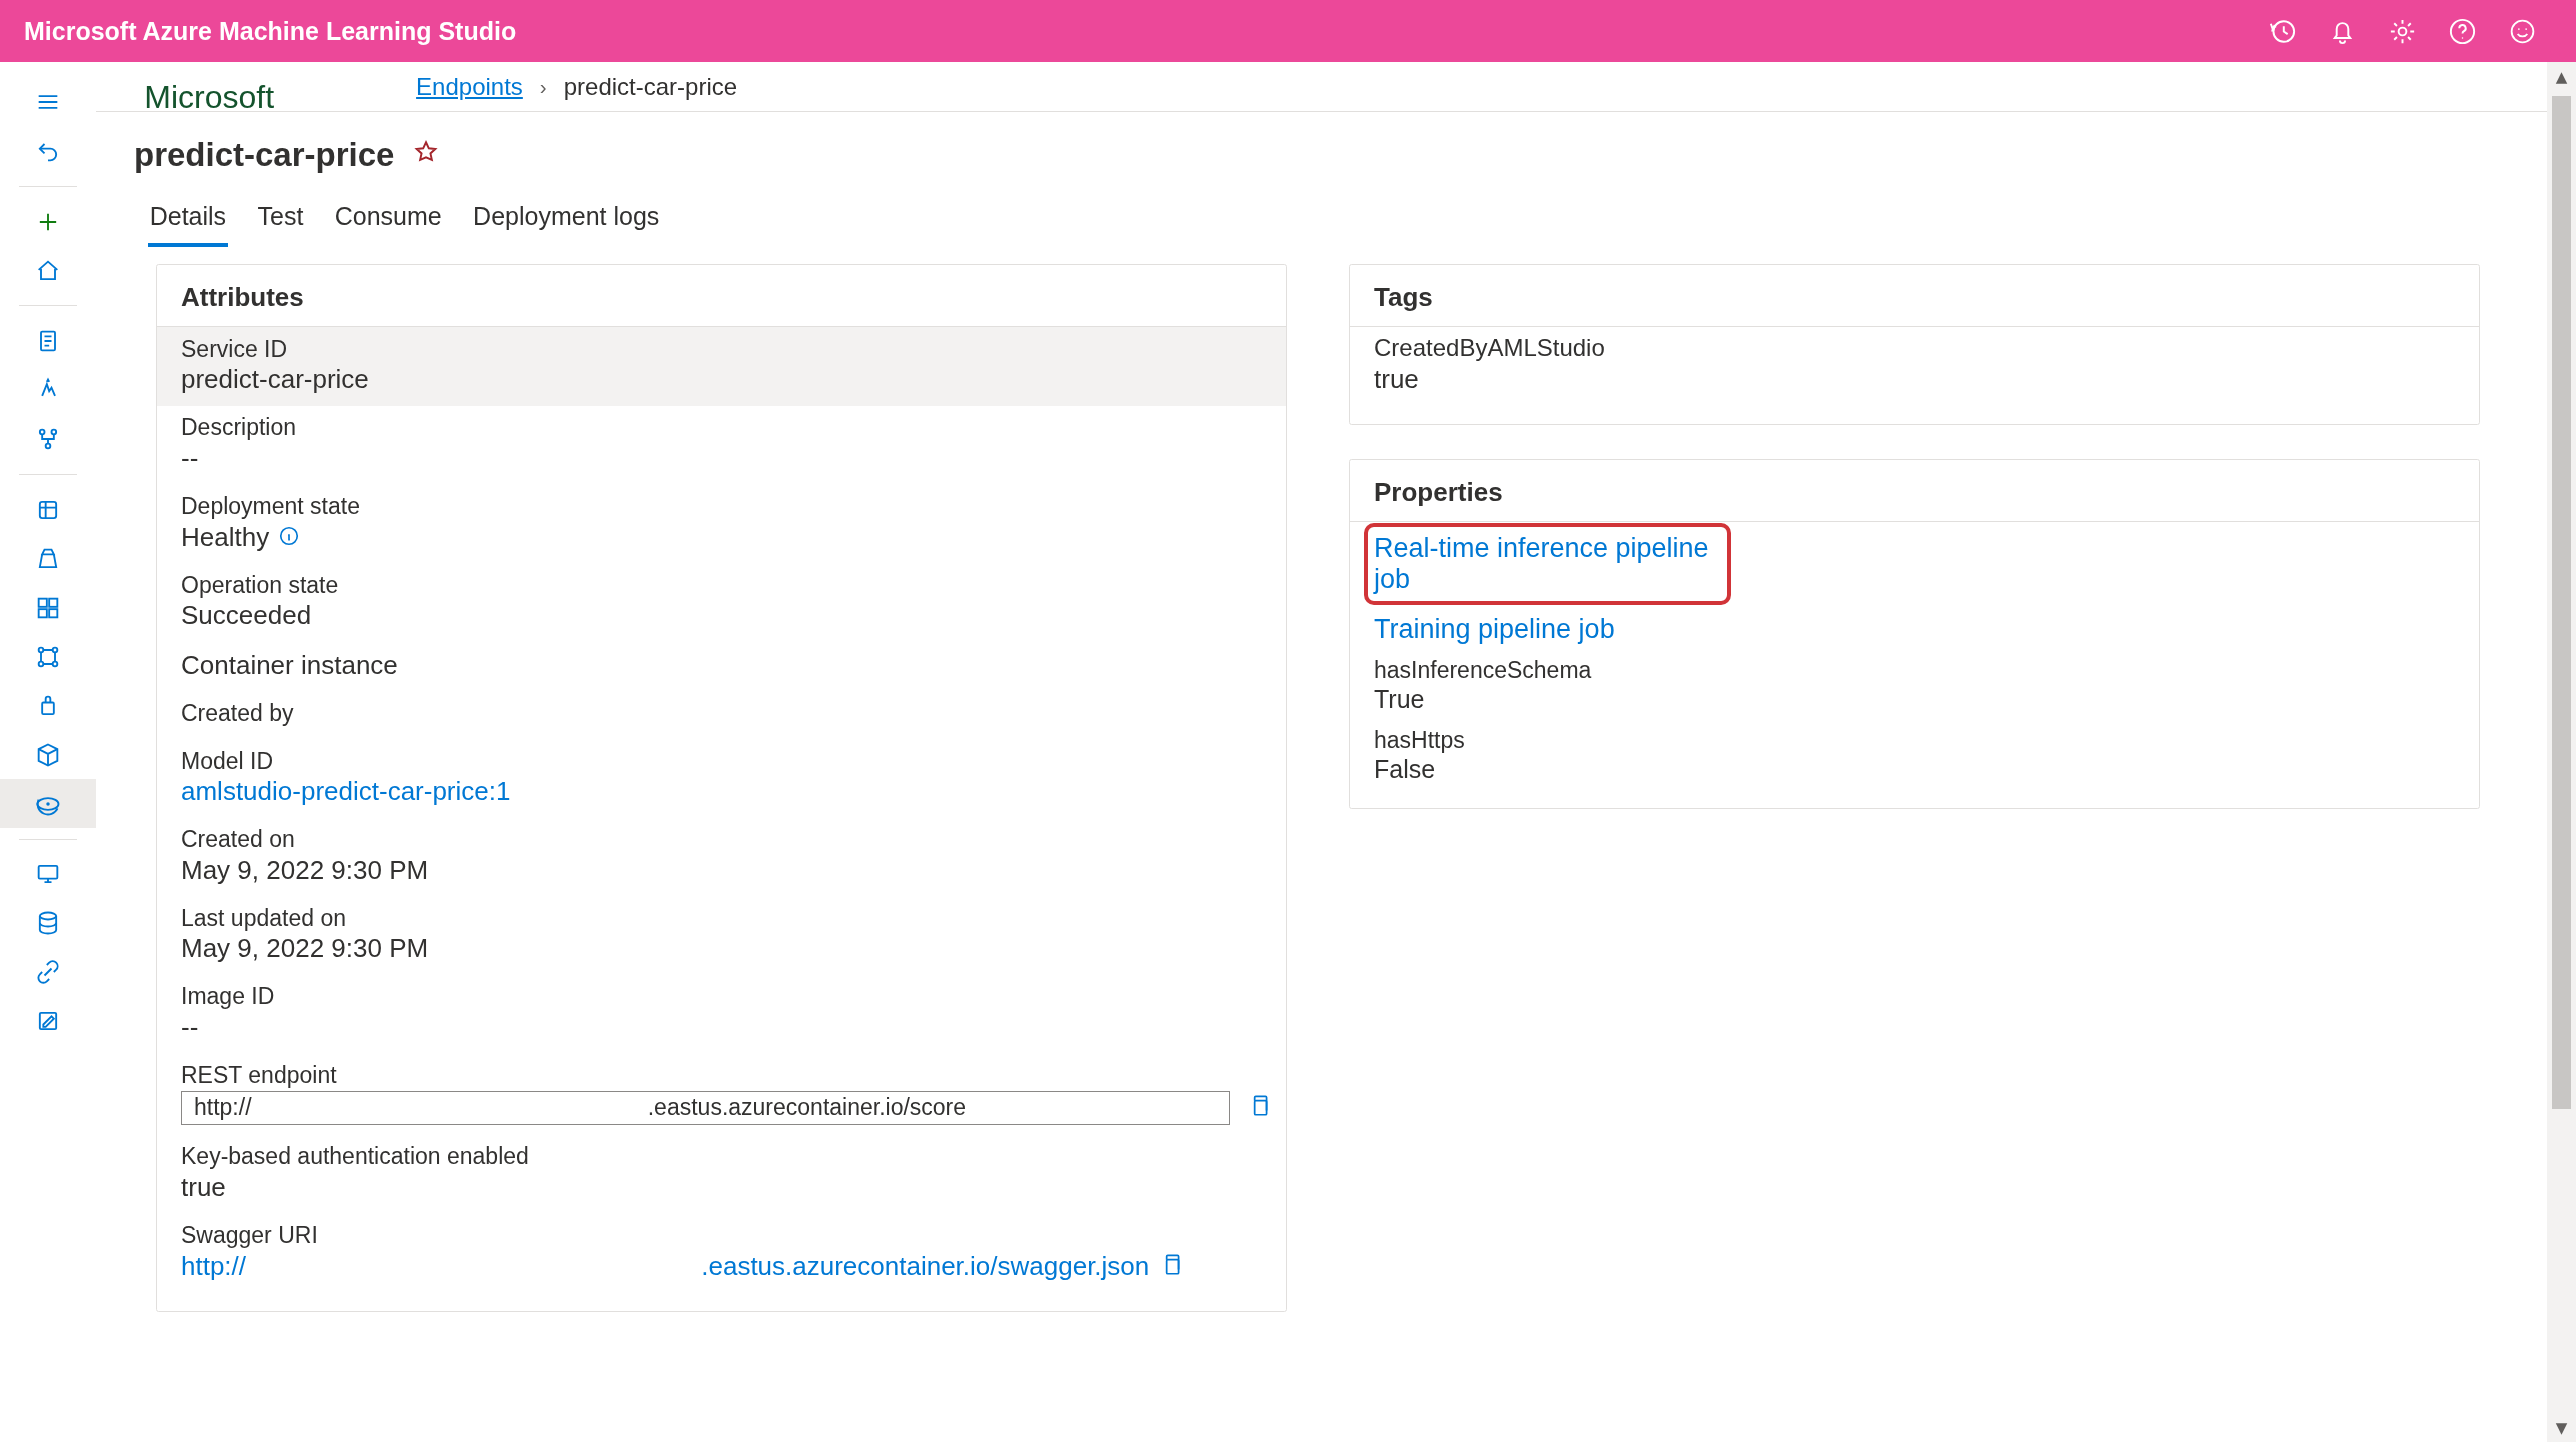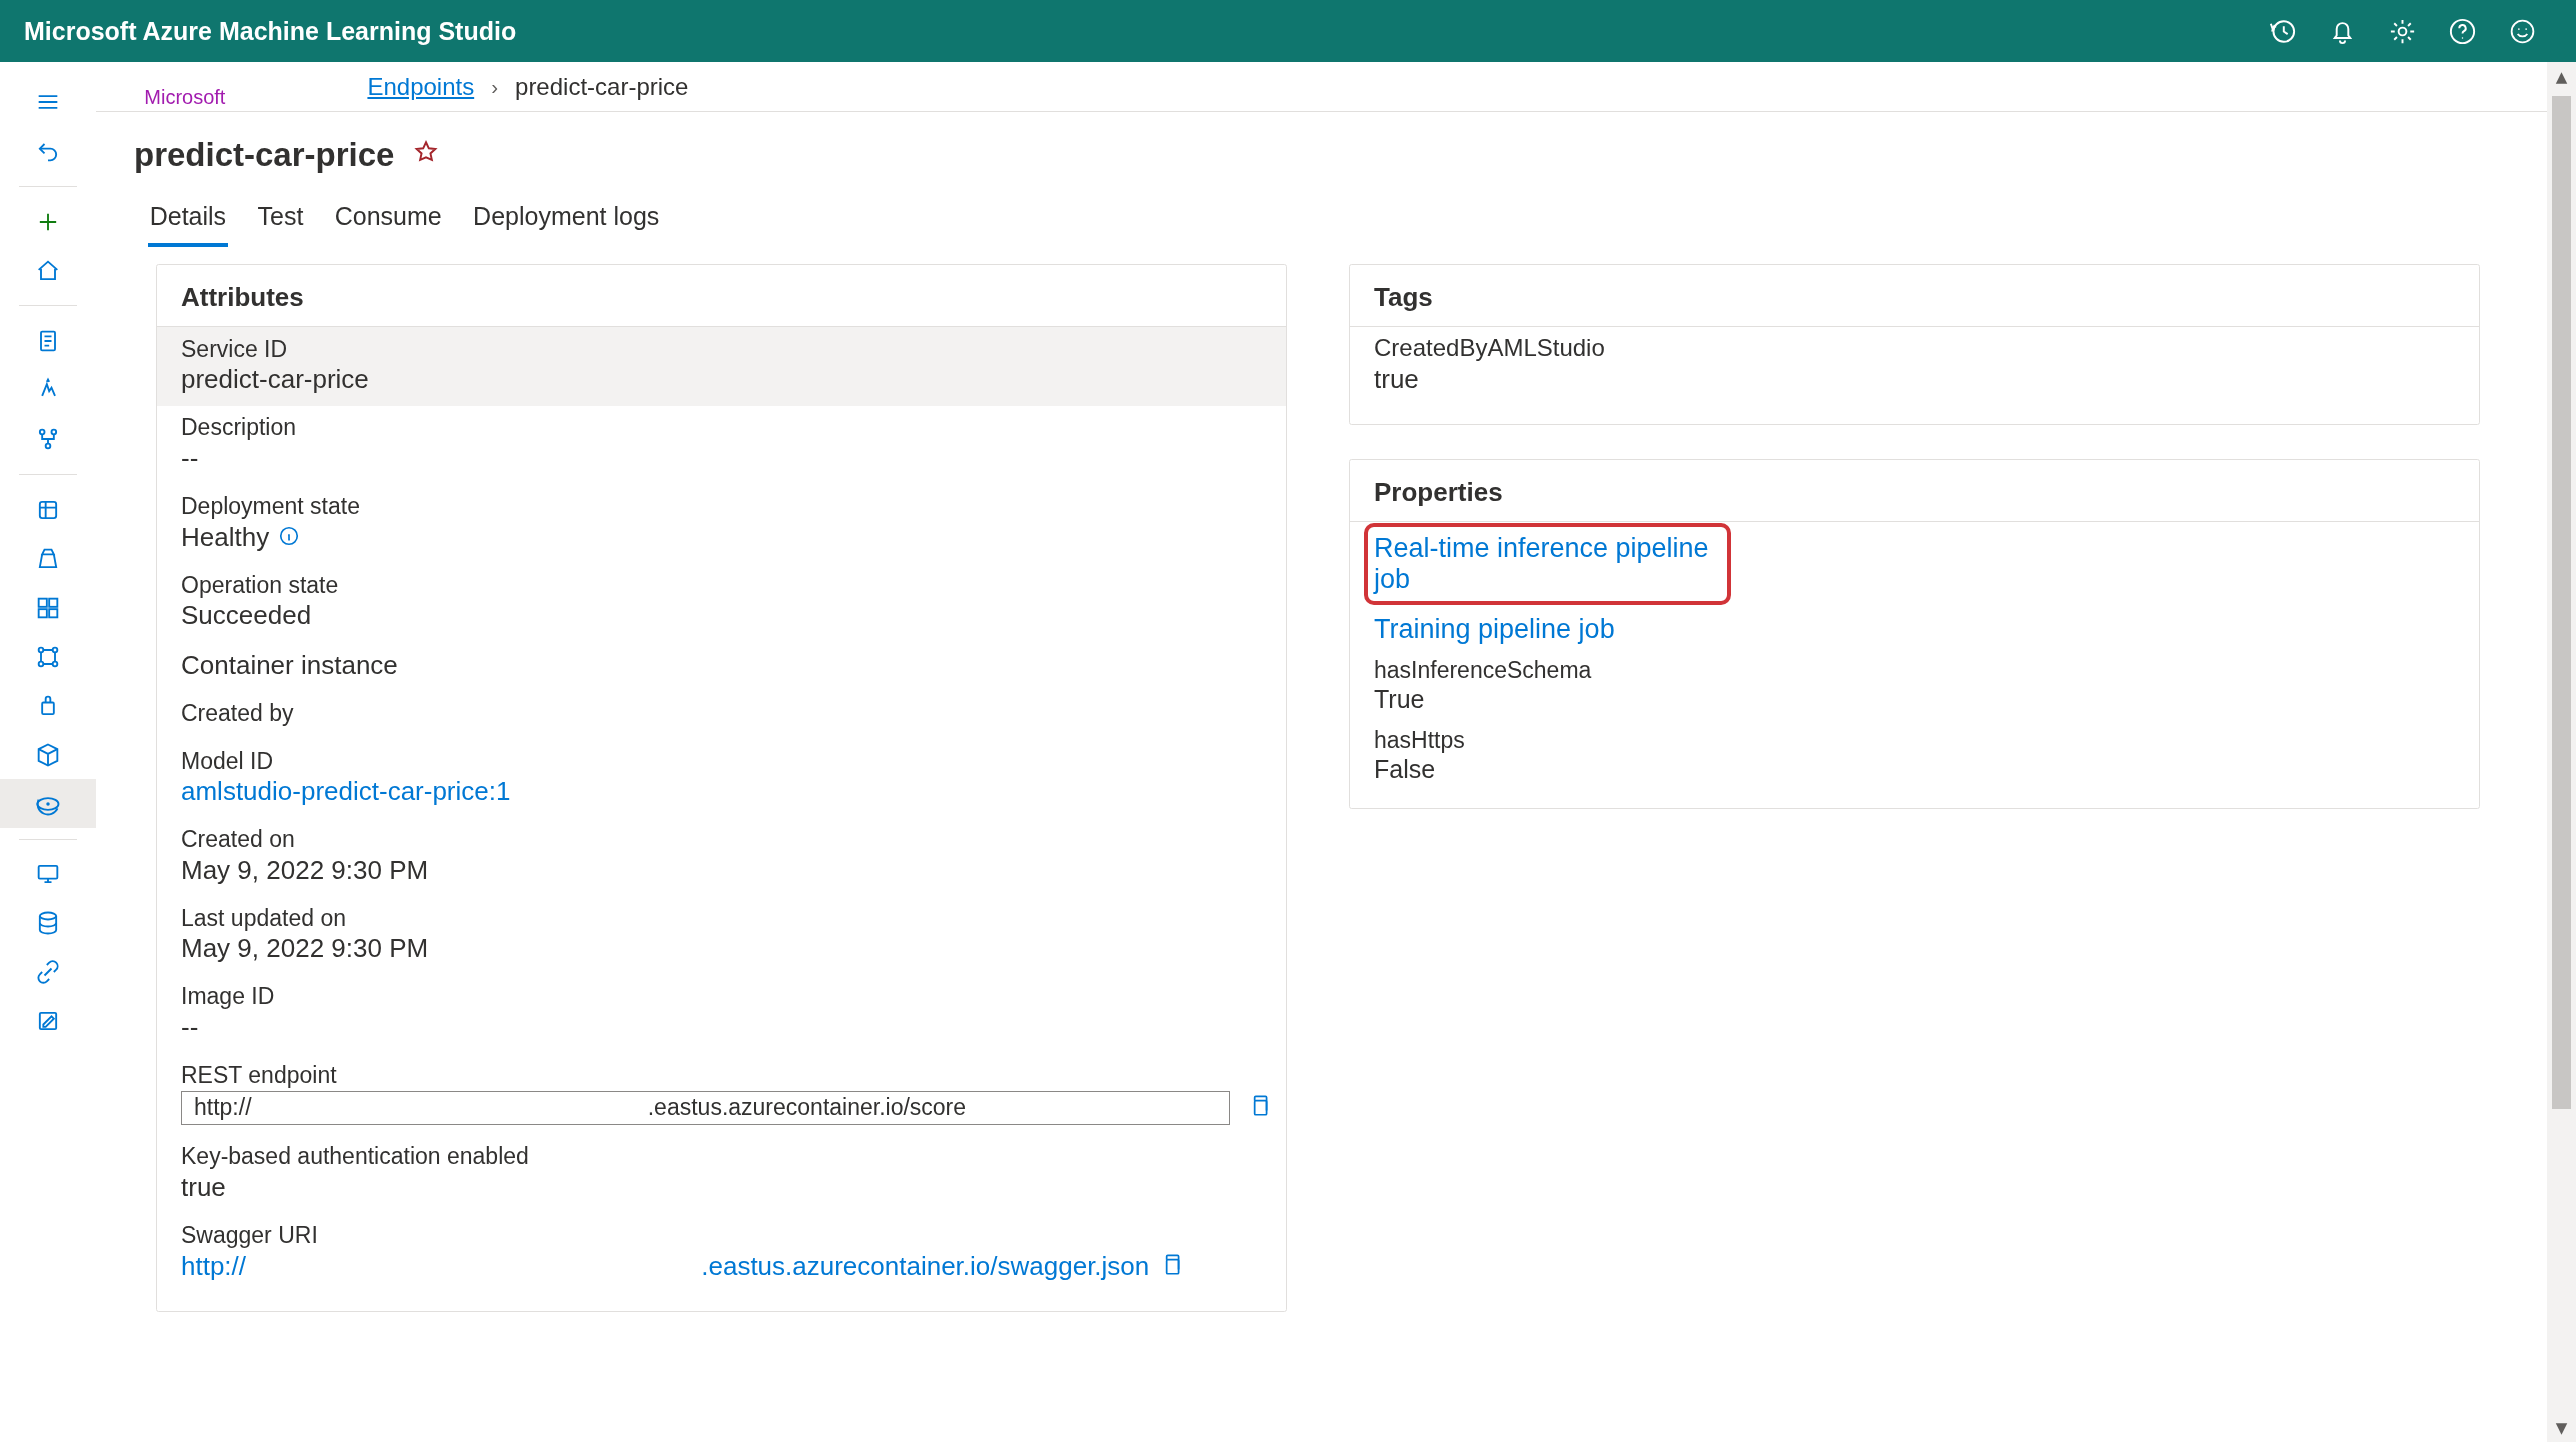--- a/index.html
+++ b/index.html
@@ -1,20 +1,20 @@
 <!DOCTYPE html>
 <html><head>
 <meta charset="utf-8">
 <style>
 * { box-sizing: border-box; margin: 0; padding: 0; }
 html, body { width: 100%; height: 100%; font-family: "Segoe UI", Tahoma, sans-serif; font-size: 23px; color: #323130; background: #fff; }
 .root { display: flex; flex-direction: column; height: 100%; }
 
 
-.topbar { background: #0f766e; color: #fff; height: 62px; display: flex; align-items: center; padding: 0 24px; }
+.topbar { background: #ec4899; color: #fff; height: 62px; display: flex; align-items: center; padding: 0 24px; }
 .topbar .title { font-size: 25px; font-weight: 600; }
 .topbar .spacer { flex: 1; }
 .topbar .icon { width: 60px; height: 62px; display: flex; align-items: center; justify-content: center; }
 .topbar .icon svg { width: 31px; height: 31px; stroke: #fff; fill: none; stroke-width: 1.5; }
 .topbar .icon .face { width: 29px; height: 29px; }
 
 
 .body { flex: 1; display: flex; min-height: 0; position: relative; }
 
 
@@ -23,21 +23,21 @@
 .leftnav .nav-item.active { background: #edebe9; }
 .leftnav .nav-item svg { width: 28px; height: 28px; stroke: #0078d4; fill: none; stroke-width: 1.6; }
 .leftnav .nav-item.plus svg { stroke: #107c10; }
 .leftnav hr.sep { width: 58px; border: none; border-top: 1.3px solid #e1dfdd; margin: 10.3px 0; }
 
 
 .main { flex: 1; display: flex; flex-direction: column; min-width: 0; }
 
 
 .crumbrow { height: 50px; border-bottom: 0.9px solid #e1dfdd; display: flex; align-items: center; padding-left: 38px; position: relative; }
-.crumb-tab { display: flex; align-items: center; height: 50px; padding: 0 26px 0 10.3px; font-size: 20px; color: #a21caf; position: relative; border-top: 2.6px solid transparent; margin-top: 20px; }
+.crumb-tab { display: flex; align-items: center; height: 50px; padding: 0 26px 0 10.3px; font-size: 32px; color: #14532d; position: relative; border-top: 2.6px solid transparent; margin-top: 20px; }
 .crumb-link { color: #0078d4; font-size: 24px; margin-left: 116px; }
 .crumb-sep { margin: 0 17px; color: #605e5c; font-size: 20.6px; }
 .crumb-current { font-size: 24px; color: #323130; }
 
 
 .pagehead { padding: 24px 0 0 38px; display: flex; align-items: center; gap: 19px; }
 .pagehead h1 { font-size: 33px; font-weight: 600; }
 .star svg { width: 26px; height: 26px; stroke: #a4262c; fill: none; stroke-width: 1.8; }
 
 

